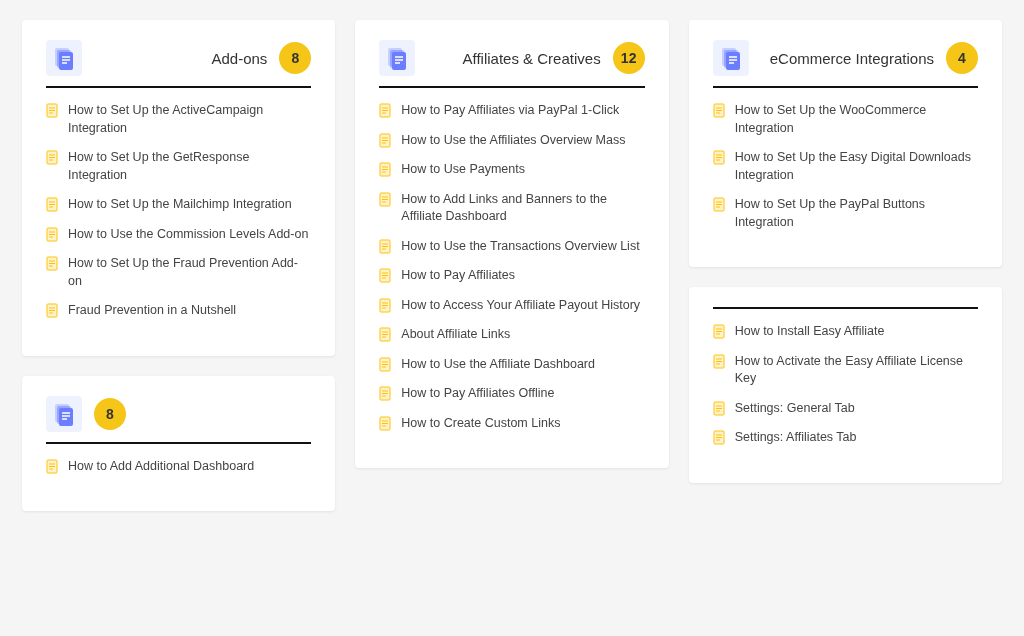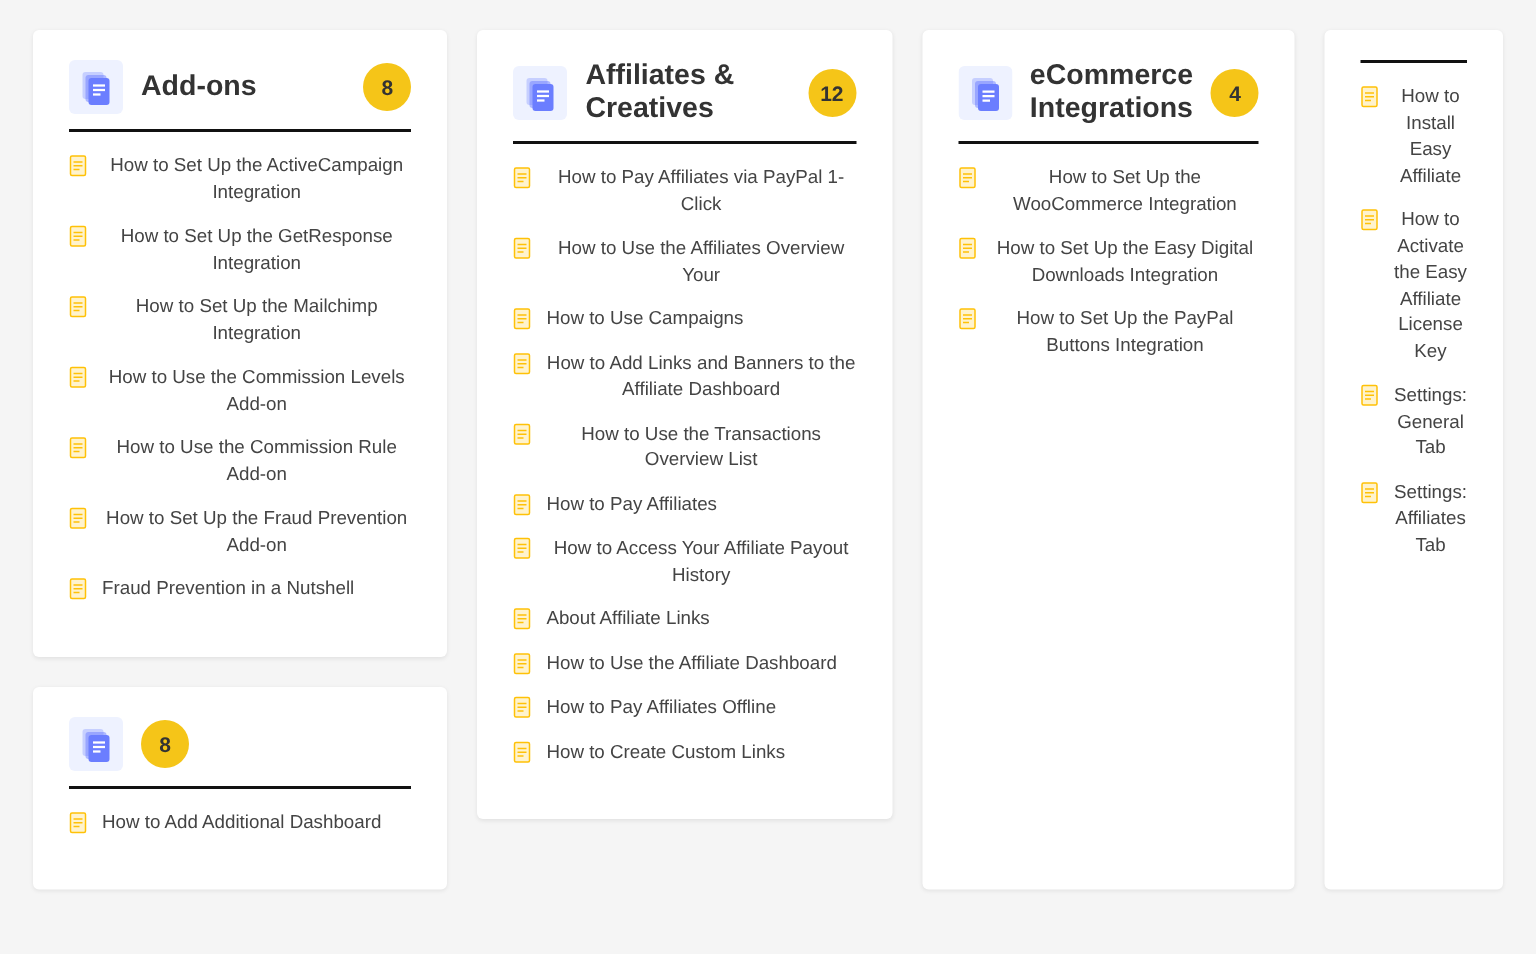--- a/index.html
+++ b/index.html
@@ -28,23 +28,24 @@
       align-items: center;
       gap: 12px;
       margin-bottom: 10px;
     }
     .card-icon {
       width: 36px;
       height: 36px;
       flex-shrink: 0;
     }
     .card-title {
-      font-weight: 700;
-      font-size: 19px;
+      font-weight: 400;
+      font-size: 15px;
       flex: 1;
+      text-align: right;
     }
     .badge {
       background: #f5c518;
       border-radius: 50%;
       width: 32px;
       height: 32px;
       display: flex;
       align-items: center;
       justify-content: center;
       font-weight: 700;
@@ -52,39 +53,39 @@
       color: #333;
       flex-shrink: 0;
     }
     .divider {
       border: none;
       border-top: 2px solid #111;
       margin-bottom: 14px;
     }
     .item-list {
       list-style: none;
-      text-align: center;
     }
     .item-list li {
       display: flex;
       align-items: flex-start;
       gap: 8px;
       margin-bottom: 12px;
       line-height: 1.4;
       font-size: 12.5px;
       color: #444;
       cursor: pointer;
     }
     .col-left {
       display: flex;
       flex-direction: column;
       gap: 20px;
     }
     .col-right {
       display: flex;
+      flex-direction: column;
       gap: 20px;
     }
     
     .doc-icon {
       display: inline-block;
       width: 14px;
       height: 16px;
       flex-shrink: 0;
       margin-top: 1px;
     }
@@ -140,29 +141,20 @@
           <span>How to Set Up the Mailchimp Integration</span>
         </li>
         <li>
           <svg class="doc-icon" viewBox="0 0 14 16" fill="none" xmlns="http://www.w3.org/2000/svg">
               <rect x="1" y="1" width="10" height="13" rx="1" fill="#FFF3CD" stroke="#FFC107" stroke-width="1"></rect>
               <line x1="3" y1="5" x2="9" y2="5" stroke="#FFC107" stroke-width="1"></line>
               <line x1="3" y1="7.5" x2="9" y2="7.5" stroke="#FFC107" stroke-width="1"></line>
               <line x1="3" y1="10" x2="7" y2="10" stroke="#FFC107" stroke-width="1"></line>
             </svg>
           <span>How to Use the Commission Levels Add-on</span>
-        </li>
-        <li>
-          <svg class="doc-icon" viewBox="0 0 14 16" fill="none" xmlns="http://www.w3.org/2000/svg">
-              <rect x="1" y="1" width="10" height="13" rx="1" fill="#FFF3CD" stroke="#FFC107" stroke-width="1"></rect>
-              <line x1="3" y1="5" x2="9" y2="5" stroke="#FFC107" stroke-width="1"></line>
-              <line x1="3" y1="7.5" x2="9" y2="7.5" stroke="#FFC107" stroke-width="1"></line>
-              <line x1="3" y1="10" x2="7" y2="10" stroke="#FFC107" stroke-width="1"></line>
-            </svg>
-          <span>How to Use the Commission Rule Add-on</span>
         </li>
         <li>
           <svg class="doc-icon" viewBox="0 0 14 16" fill="none" xmlns="http://www.w3.org/2000/svg">
               <rect x="1" y="1" width="10" height="13" rx="1" fill="#FFF3CD" stroke="#FFC107" stroke-width="1"></rect>
               <line x1="3" y1="5" x2="9" y2="5" stroke="#FFC107" stroke-width="1"></line>
               <line x1="3" y1="7.5" x2="9" y2="7.5" stroke="#FFC107" stroke-width="1"></line>
               <line x1="3" y1="10" x2="7" y2="10" stroke="#FFC107" stroke-width="1"></line>
             </svg>
           <span>How to Set Up the Fraud Prevention Add-on</span>
         </li>
@@ -233,30 +225,30 @@
             </svg>
           <span>How to Pay Affiliates via PayPal 1-Click</span>
         </li>
         <li>
           <svg class="doc-icon" viewBox="0 0 14 16" fill="none">
               <rect x="1" y="1" width="10" height="13" rx="1" fill="#FFF3CD" stroke="#FFC107" stroke-width="1"></rect>
               <line x1="3" y1="5" x2="9" y2="5" stroke="#FFC107" stroke-width="1"></line>
               <line x1="3" y1="7.5" x2="9" y2="7.5" stroke="#FFC107" stroke-width="1"></line>
               <line x1="3" y1="10" x2="7" y2="10" stroke="#FFC107" stroke-width="1"></line>
             </svg>
-          <span>How to Use the Affiliates Overview Your</span>
-        </li>
-        <li>
-          <svg class="doc-icon" viewBox="0 0 14 16" fill="none">
-              <rect x="1" y="1" width="10" height="13" rx="1" fill="#FFF3CD" stroke="#FFC107" stroke-width="1"></rect>
-              <line x1="3" y1="5" x2="9" y2="5" stroke="#FFC107" stroke-width="1"></line>
-              <line x1="3" y1="7.5" x2="9" y2="7.5" stroke="#FFC107" stroke-width="1"></line>
-              <line x1="3" y1="10" x2="7" y2="10" stroke="#FFC107" stroke-width="1"></line>
-            </svg>
-          <span>How to Use Campaigns</span>
+          <span>How to Use the Affiliates Overview Mass</span>
+        </li>
+        <li>
+          <svg class="doc-icon" viewBox="0 0 14 16" fill="none">
+              <rect x="1" y="1" width="10" height="13" rx="1" fill="#FFF3CD" stroke="#FFC107" stroke-width="1"></rect>
+              <line x1="3" y1="5" x2="9" y2="5" stroke="#FFC107" stroke-width="1"></line>
+              <line x1="3" y1="7.5" x2="9" y2="7.5" stroke="#FFC107" stroke-width="1"></line>
+              <line x1="3" y1="10" x2="7" y2="10" stroke="#FFC107" stroke-width="1"></line>
+            </svg>
+          <span>How to Use Payments</span>
         </li>
         <li>
           <svg class="doc-icon" viewBox="0 0 14 16" fill="none">
               <rect x="1" y="1" width="10" height="13" rx="1" fill="#FFF3CD" stroke="#FFC107" stroke-width="1"></rect>
               <line x1="3" y1="5" x2="9" y2="5" stroke="#FFC107" stroke-width="1"></line>
               <line x1="3" y1="7.5" x2="9" y2="7.5" stroke="#FFC107" stroke-width="1"></line>
               <line x1="3" y1="10" x2="7" y2="10" stroke="#FFC107" stroke-width="1"></line>
             </svg>
           <span>How to Add Links and Banners to the Affiliate Dashboard</span>
         </li>

